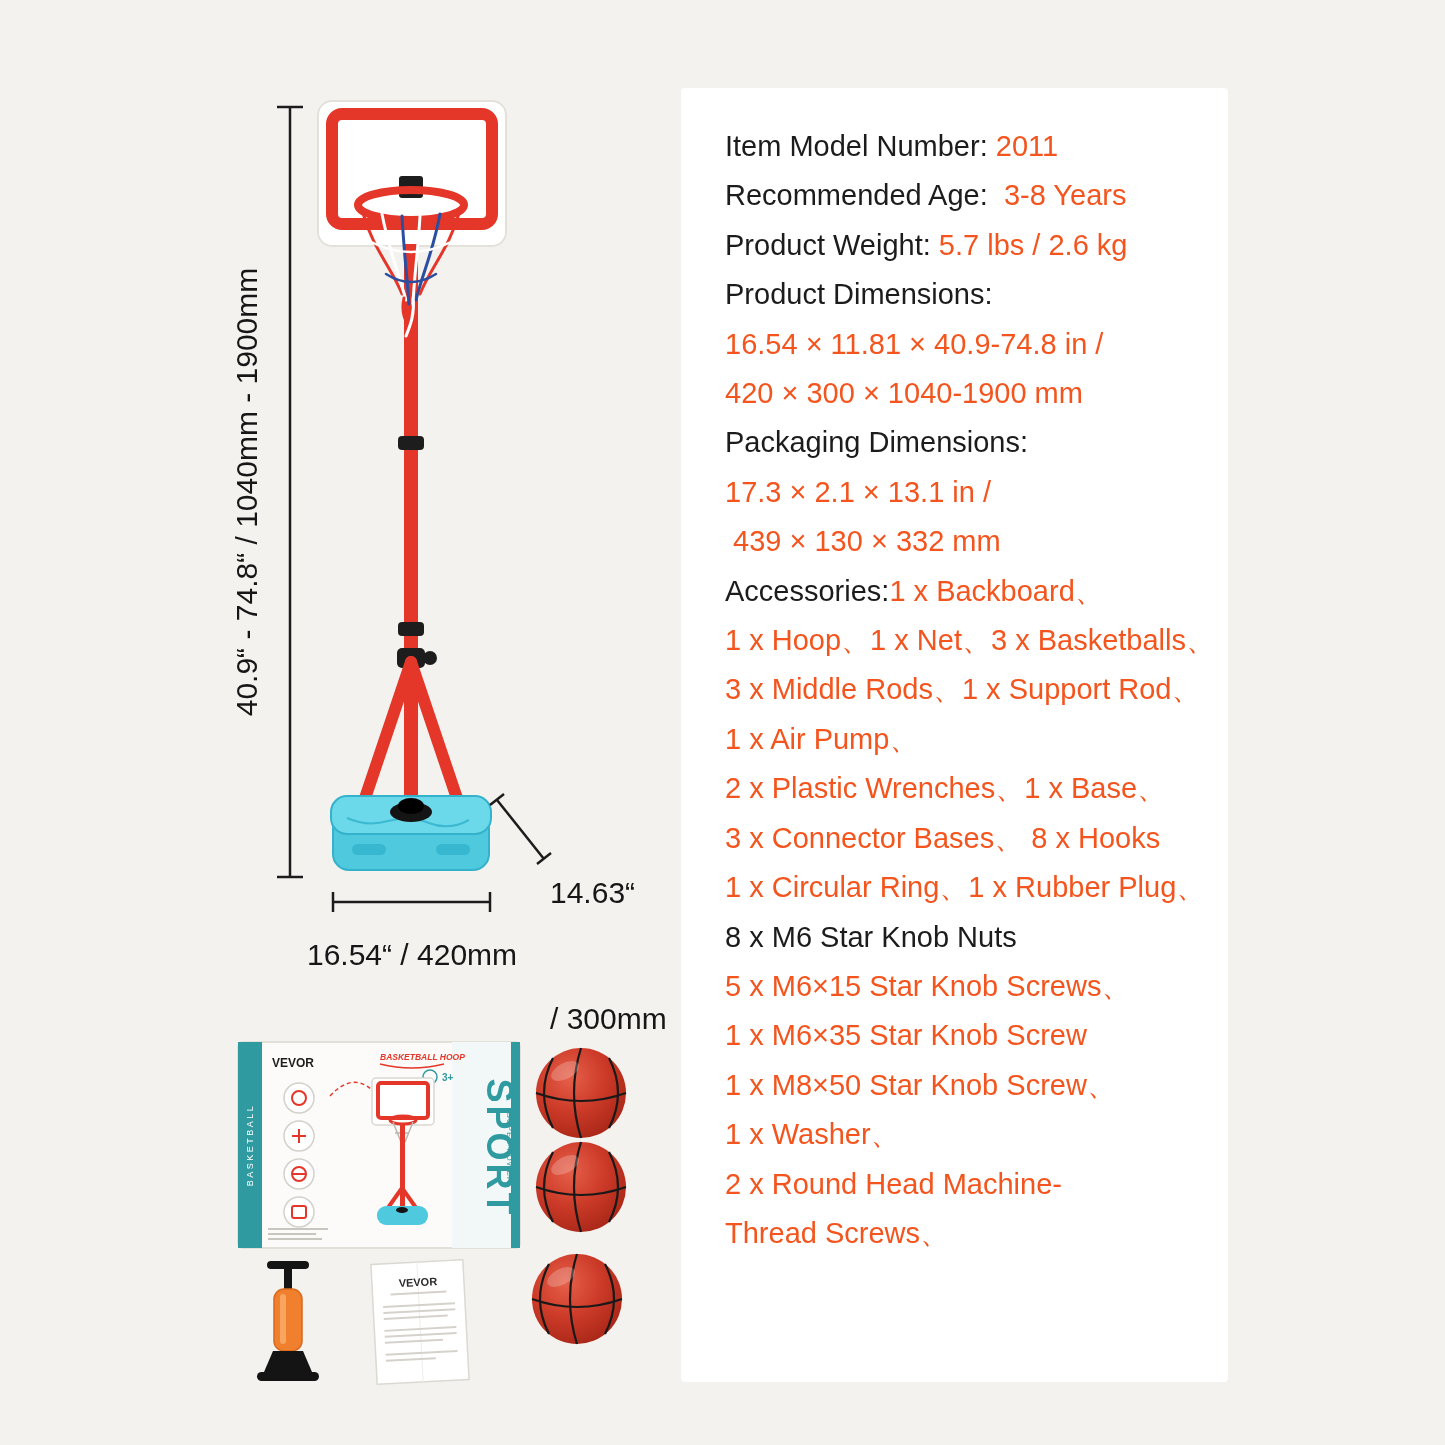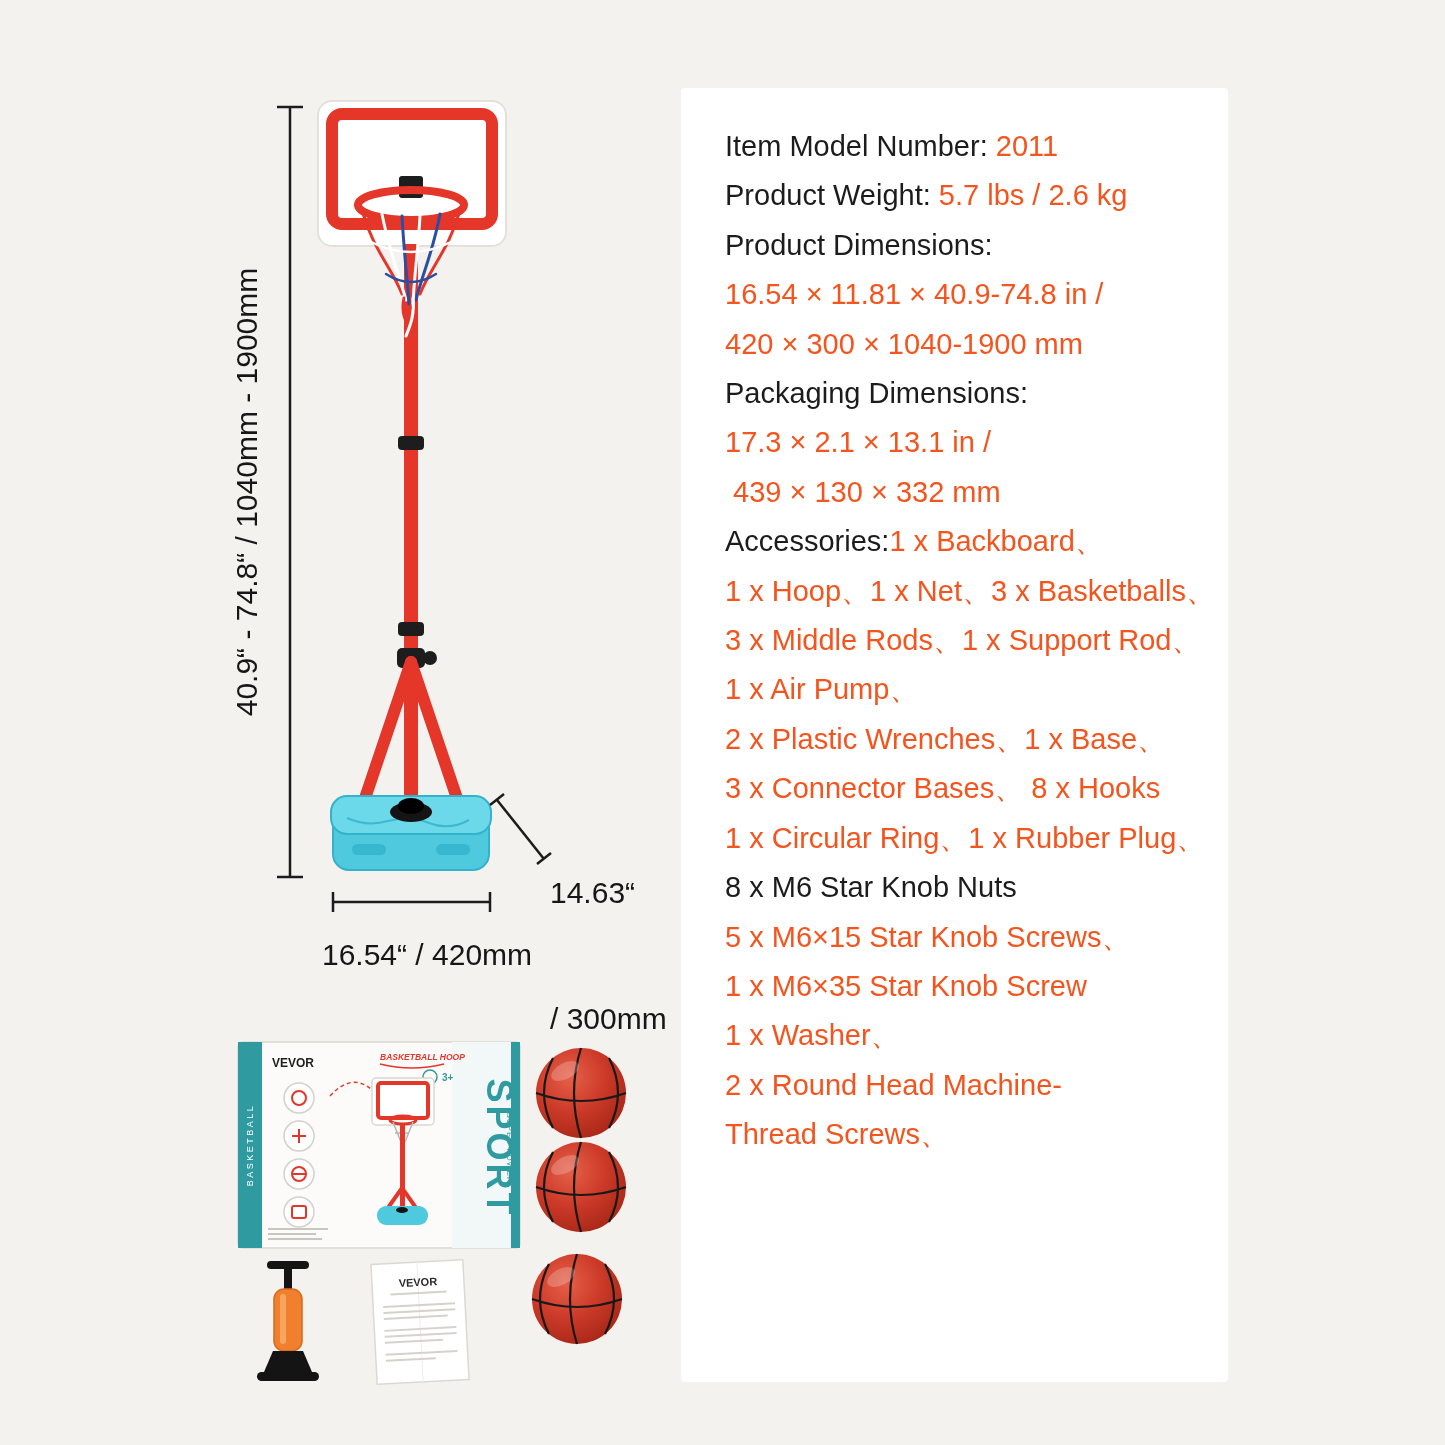--- a/index.html
+++ b/index.html
@@ -27,21 +27,20 @@
     left: 247px; top: 492px;
     transform: translate(-50%, -50%) rotate(-90deg);
   }
   #depth-label {
     left: 550px; top: 788px;
     line-height: 42px;
   }
   #width-label {
     left: 412px; top: 938px;
     transform: translateX(-50%);
-    margin-left: 15px;
   }
 
   .spec-card {
     position: absolute;
     left: 681px; top: 88px;
     width: 547px; height: 1294px;
     background: #ffffff;
     border-radius: 4px;
     padding: 34px 6px 0 44px;
   }
@@ -237,20 +236,21 @@
     <div>14.63“</div>
     <div>/ 300mm</div>
   </div>
 
   <div id="width-label" class="dim-label">16.54“ / 420mm</div>
 
   <div class="spec-card">
     <div id="spec-list">
   <div class="spec-line"><span class="lab">Item Model Number: </span><span class="val">2011</span></div>
 
+  <div class="spec-line"><span class="lab">Recommended Age:  </span><span class="val">3-8 Years</span></div>
 
 
   <div class="spec-line"><span class="lab">Product Weight: </span><span class="val">5.7 lbs / 2.6 kg</span></div>
 
   <div class="spec-line"><span class="lab">Product Dimensions:</span><span class="val"></span></div>
 
   <div class="spec-line"><span class="lab"></span><span class="val">16.54 × 11.81 × 40.9-74.8 in /</span></div>
 
   <div class="spec-line"><span class="lab"></span><span class="val">420 × 300 × 1040-1900 mm</span></div>
 
@@ -273,20 +273,21 @@
   <div class="spec-line"><span class="lab"></span><span class="val">3 x Connector Bases、 8 x Hooks</span></div>
 
   <div class="spec-line"><span class="lab"></span><span class="val">1 x Circular Ring、1 x Rubber Plug、</span></div>
 
   <div class="spec-line"><span class="lab">8 x M6 Star Knob Nuts</span><span class="val"></span></div>
 
   <div class="spec-line"><span class="lab"></span><span class="val">5 x M6×15 Star Knob Screws、</span></div>
 
   <div class="spec-line"><span class="lab"></span><span class="val">1 x M6×35 Star Knob Screw</span></div>
 
+  <div class="spec-line"><span class="lab"></span><span class="val">1 x M8×50 Star Knob Screw、</span></div>
 
   <div class="spec-line"><span class="lab"></span><span class="val">1 x Washer、</span></div>
 
   <div class="spec-line"><span class="lab"></span><span class="val">2 x Round Head Machine-</span></div>
 
   <div class="spec-line"><span class="lab"></span><span class="val">Thread Screws、</span></div>
 
 </div>
   </div>
 

